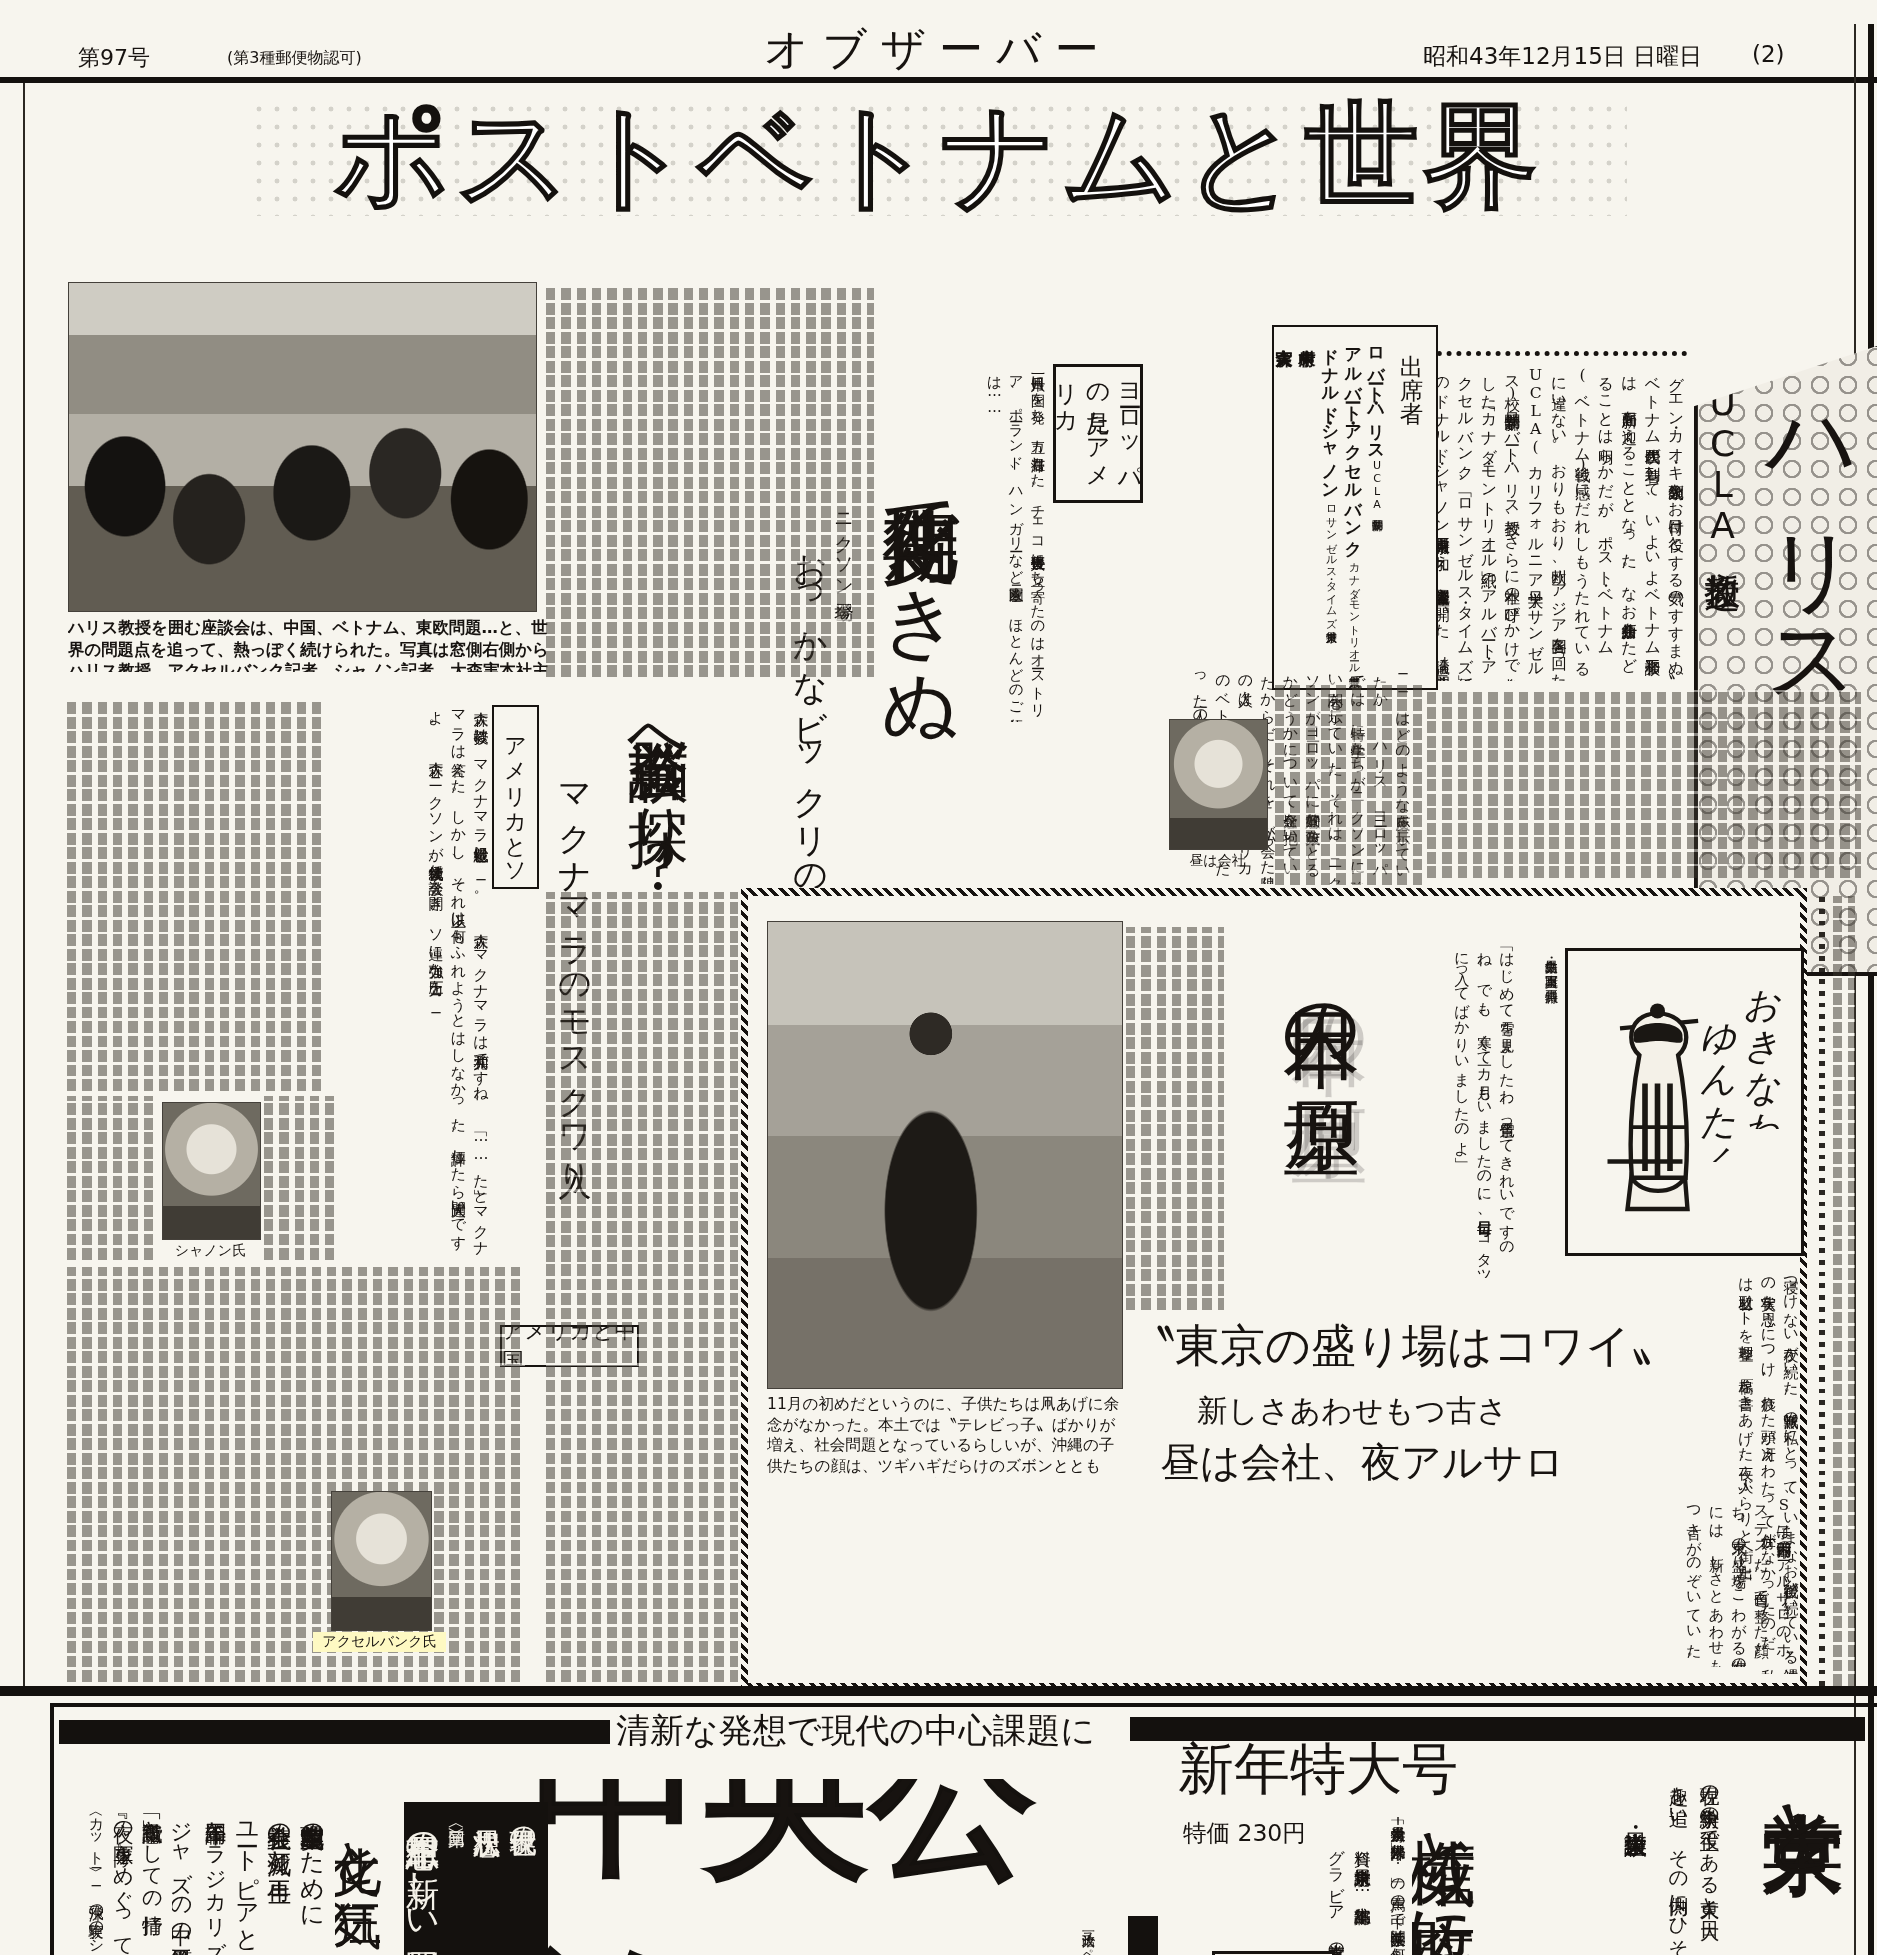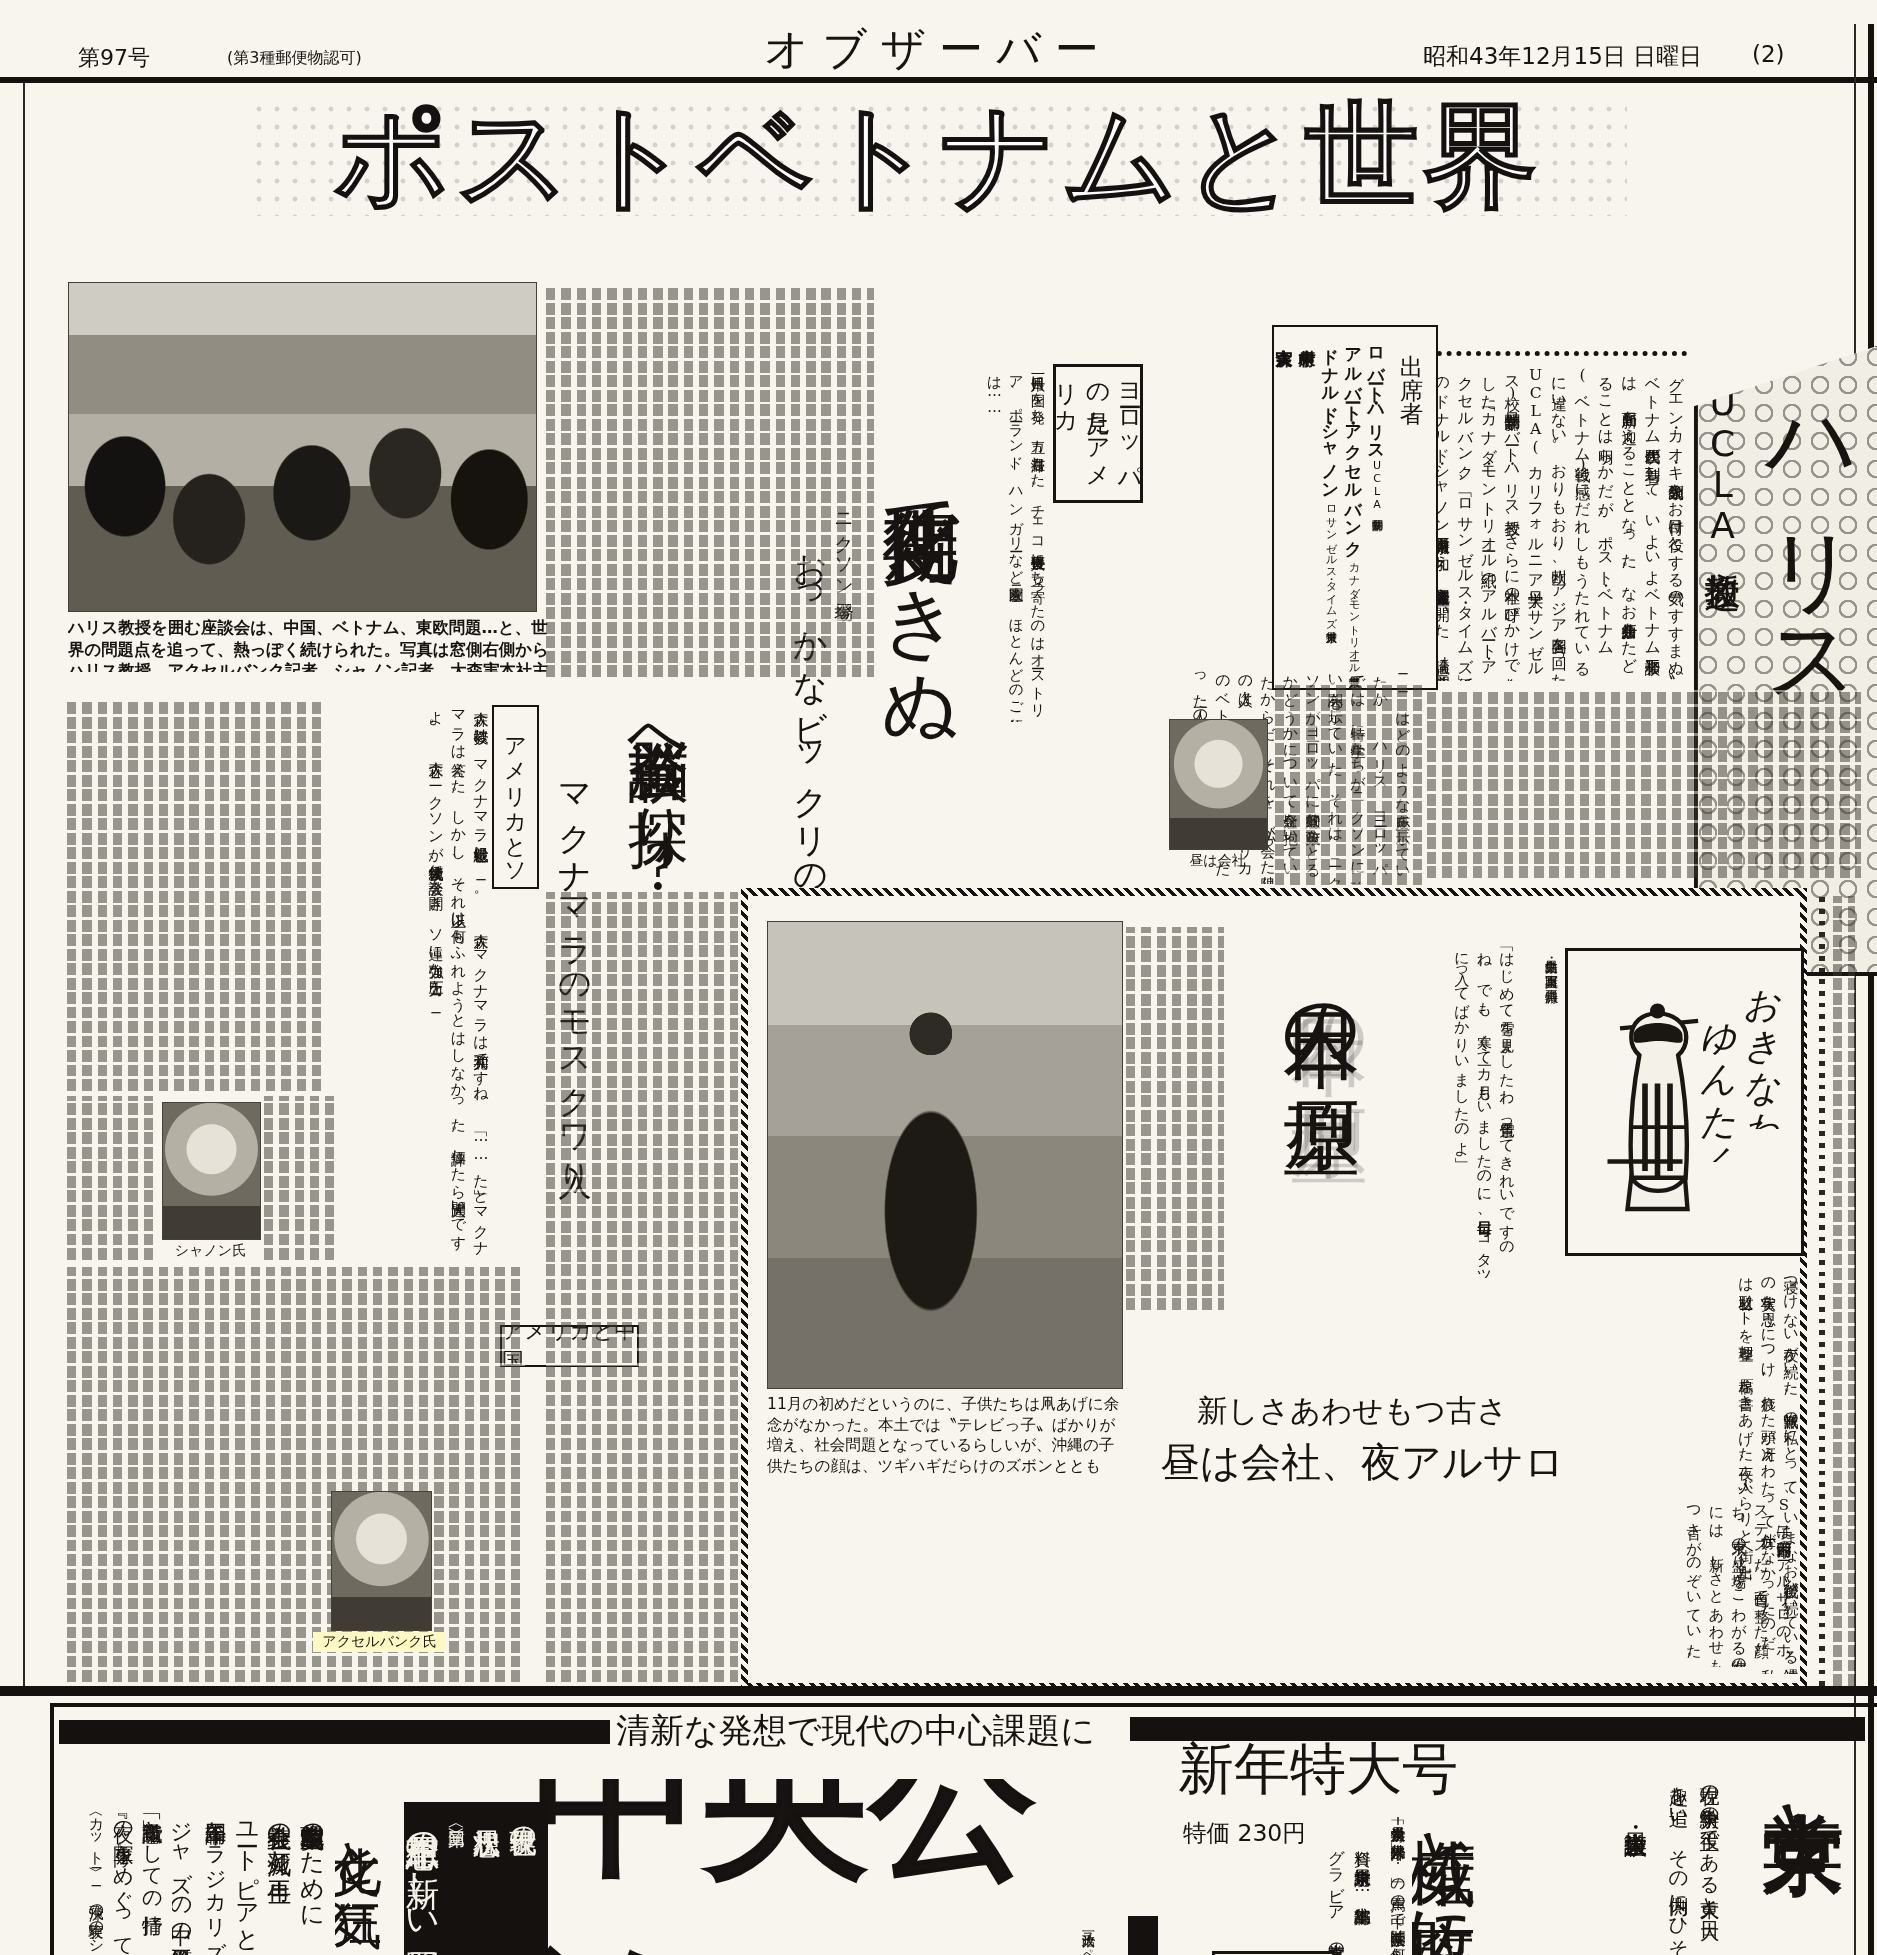--- a/index.html
+++ b/index.html
@@ -134,20 +134,21 @@
       <path d="M100 18c-26 0-42 16-42 38 0 12 5 22 13 29-10 52-18 118-12 196h86c6-78-2-144-12-196 8-7 13-17 13-29 0-22-20-38-46-38z" fill="#f4f1e8" stroke="#1a1713" stroke-width="7"></path>
       <path d="M62 56c-6-30 82-30 78 0 3 16-14 6-38 6s-43 10-40-6z" fill="#1a1713"></path>
       <circle cx="100" cy="14" r="12" fill="#1a1713"></circle>
       <path d="M80 130v140M100 130v150M120 130v140" stroke="#1a1713" stroke-width="9"></path>
       <path d="M58 200h88" stroke="#1a1713" stroke-width="6"></path>
       <path d="M20 255h120" stroke="#1a1713" stroke-width="7"></path>
       <path d="M58 281c20 28 66 28 86 0l4 50H52z" fill="#f4f1e8" stroke="#1a1713" stroke-width="7"></path>
     </svg>
   </div>
 
+  <div class="abs ser b" style="left:1130px;top:1316px;width:674px;height:61px;font-size:45px">〝東京の盛り場はコワイ〟</div>
   <div class="abs ser" style="left:1197px;top:1391px;width:547px;height:39px;font-size:30.5px">新しさあわせもつ古さ</div>
   <div class="abs b" style="left:1160px;top:1435px;width:594px;height:51px;font-size:40px">昼は会社、夜アルサロ</div>
   <div class="abs v ser" style="left:1130px;top:1496px;width:665px;height:171px;font-size:15px;line-height:1.5">S子は那覇市内のアルサロのホステスだ。色白で整った顔だち、東京の盛り場をこわがる彼女の横顔には、新しさとあわせもつ古さがのぞいていた。</div>
   <div class="abs v ser" style="left:1606px;top:1267px;width:196px;height:407px;font-size:15px;line-height:1.5">寝つけない夜が続いた。戦無派の私にとって、いまなお〝戦後〟が続いている沖縄の実状を思うにつけ、疲れた頭が冴えわたって仕方がなかったのだ。私は取材ノートを整理し、原稿を書きあげた夜、一人ぶらりと街へ出た。</div>
   <div class="abs tex" style="left:1126px;top:927px;width:98px;height:383px"></div>
 
   <div class="abs wavy" style="left:1819px;top:896px;width:6.3px;height:790px"></div>
   <div class="abs tex" style="left:1833px;top:896px;width:22px;height:790px"></div>
 
   <div class="abs" style="left:0;top:1686px;width:1877px;height:10.2px;background:#14110e"></div>

